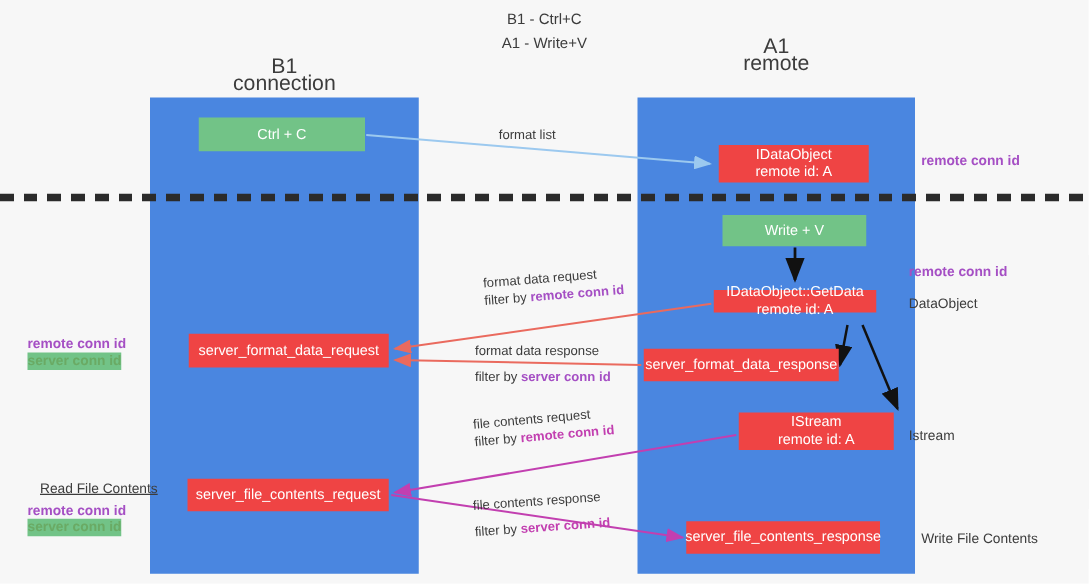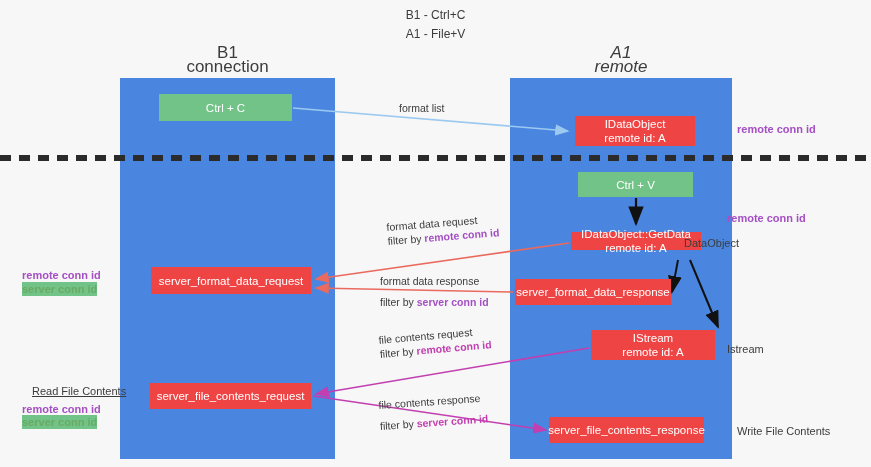--- a/index.html
+++ b/index.html
@@ -29,21 +29,21 @@
 
   
   .col-head {
     position: absolute;
     text-align: center;
     color: #3c3c3c;
     font-size: 17px;
     line-height: 14px;
   }
   #head-b1 { left: 120px; top: 46px; width: 215px; }
-  #head-a1 { left: 510px; top: 46px; width: 222px; font-style: italic; }
+  #head-a1 { left: 510px; top: 30px; width: 222px; }
   .col-head .cap { display: block; }
 
   
   #title {
     position: absolute;
     left: 0;
     top: 6px;
     width: 871px;
     text-align: center;
     color: #3c3c3c;
@@ -99,21 +99,21 @@
     font-size: 11px;
     line-height: 14px;
     white-space: nowrap;
   }
   .ann.purple { color: #a54fc4; font-weight: bold; }
   .ann.green  { color: #6aaa64; font-weight: bold; }
   .ann.dark   { color: #3c3c3c; }
 
   #ann-remote-1 { left: 737px; top: 122px; }
   #ann-remote-2 { left: 727px; top: 211px; }
-  #ann-dataobject { left: 684px; top: 236px; }
+  #ann-dataobject { left: 727px; top: 236px; }
   #ann-istream-label { left: 727px; top: 342px; }
   #ann-write-file { left: 737px; top: 424px; }
 
   #ann-left-1 { left: 22px; top: 268px; }
   #ann-left-2 { left: 22px; top: 282px; }
   #ann-read-file { left: 32px; top: 384px; text-decoration: underline; }
   #ann-left-3 { left: 22px; top: 402px; }
   #ann-left-4 { left: 22px; top: 415px; }
 
   
@@ -151,21 +151,21 @@
     pointer-events: none;
   }
 </style>
 </head>
 <body>
 
 <div id="canvas">
 
   <div id="title">
     <span>B1 - Ctrl+C</span>
-    <span>A1 - File+V</span>
+    <span>A1 - Write+V</span>
   </div>
 
   <div id="head-b1" class="col-head">
     <span class="cap">B1</span>
     <span class="cap">connection</span>
   </div>
   <div id="head-a1" class="col-head">
     <span class="cap">A1</span>
     <span class="cap">remote</span>
   </div>
@@ -211,21 +211,21 @@
   <div id="box-ctrlc" class="nbox green">
     <span>Ctrl + C</span>
   </div>
 
   <div id="box-idataobj" class="nbox orange">
     <span>IDataObject</span>
     <span class="l2">remote id: A</span>
   </div>
 
   <div id="box-ctrlv" class="nbox green">
-    <span>Ctrl + V</span>
+    <span>Write + V</span>
   </div>
 
   <div id="box-getdata" class="nbox orange">
     <span>IDataObject::GetData</span>
     <span class="l2">remote id: A</span>
   </div>
 
   <div id="box-sfdreq" class="nbox orange">
     <span>server_format_data_request</span>
   </div>

